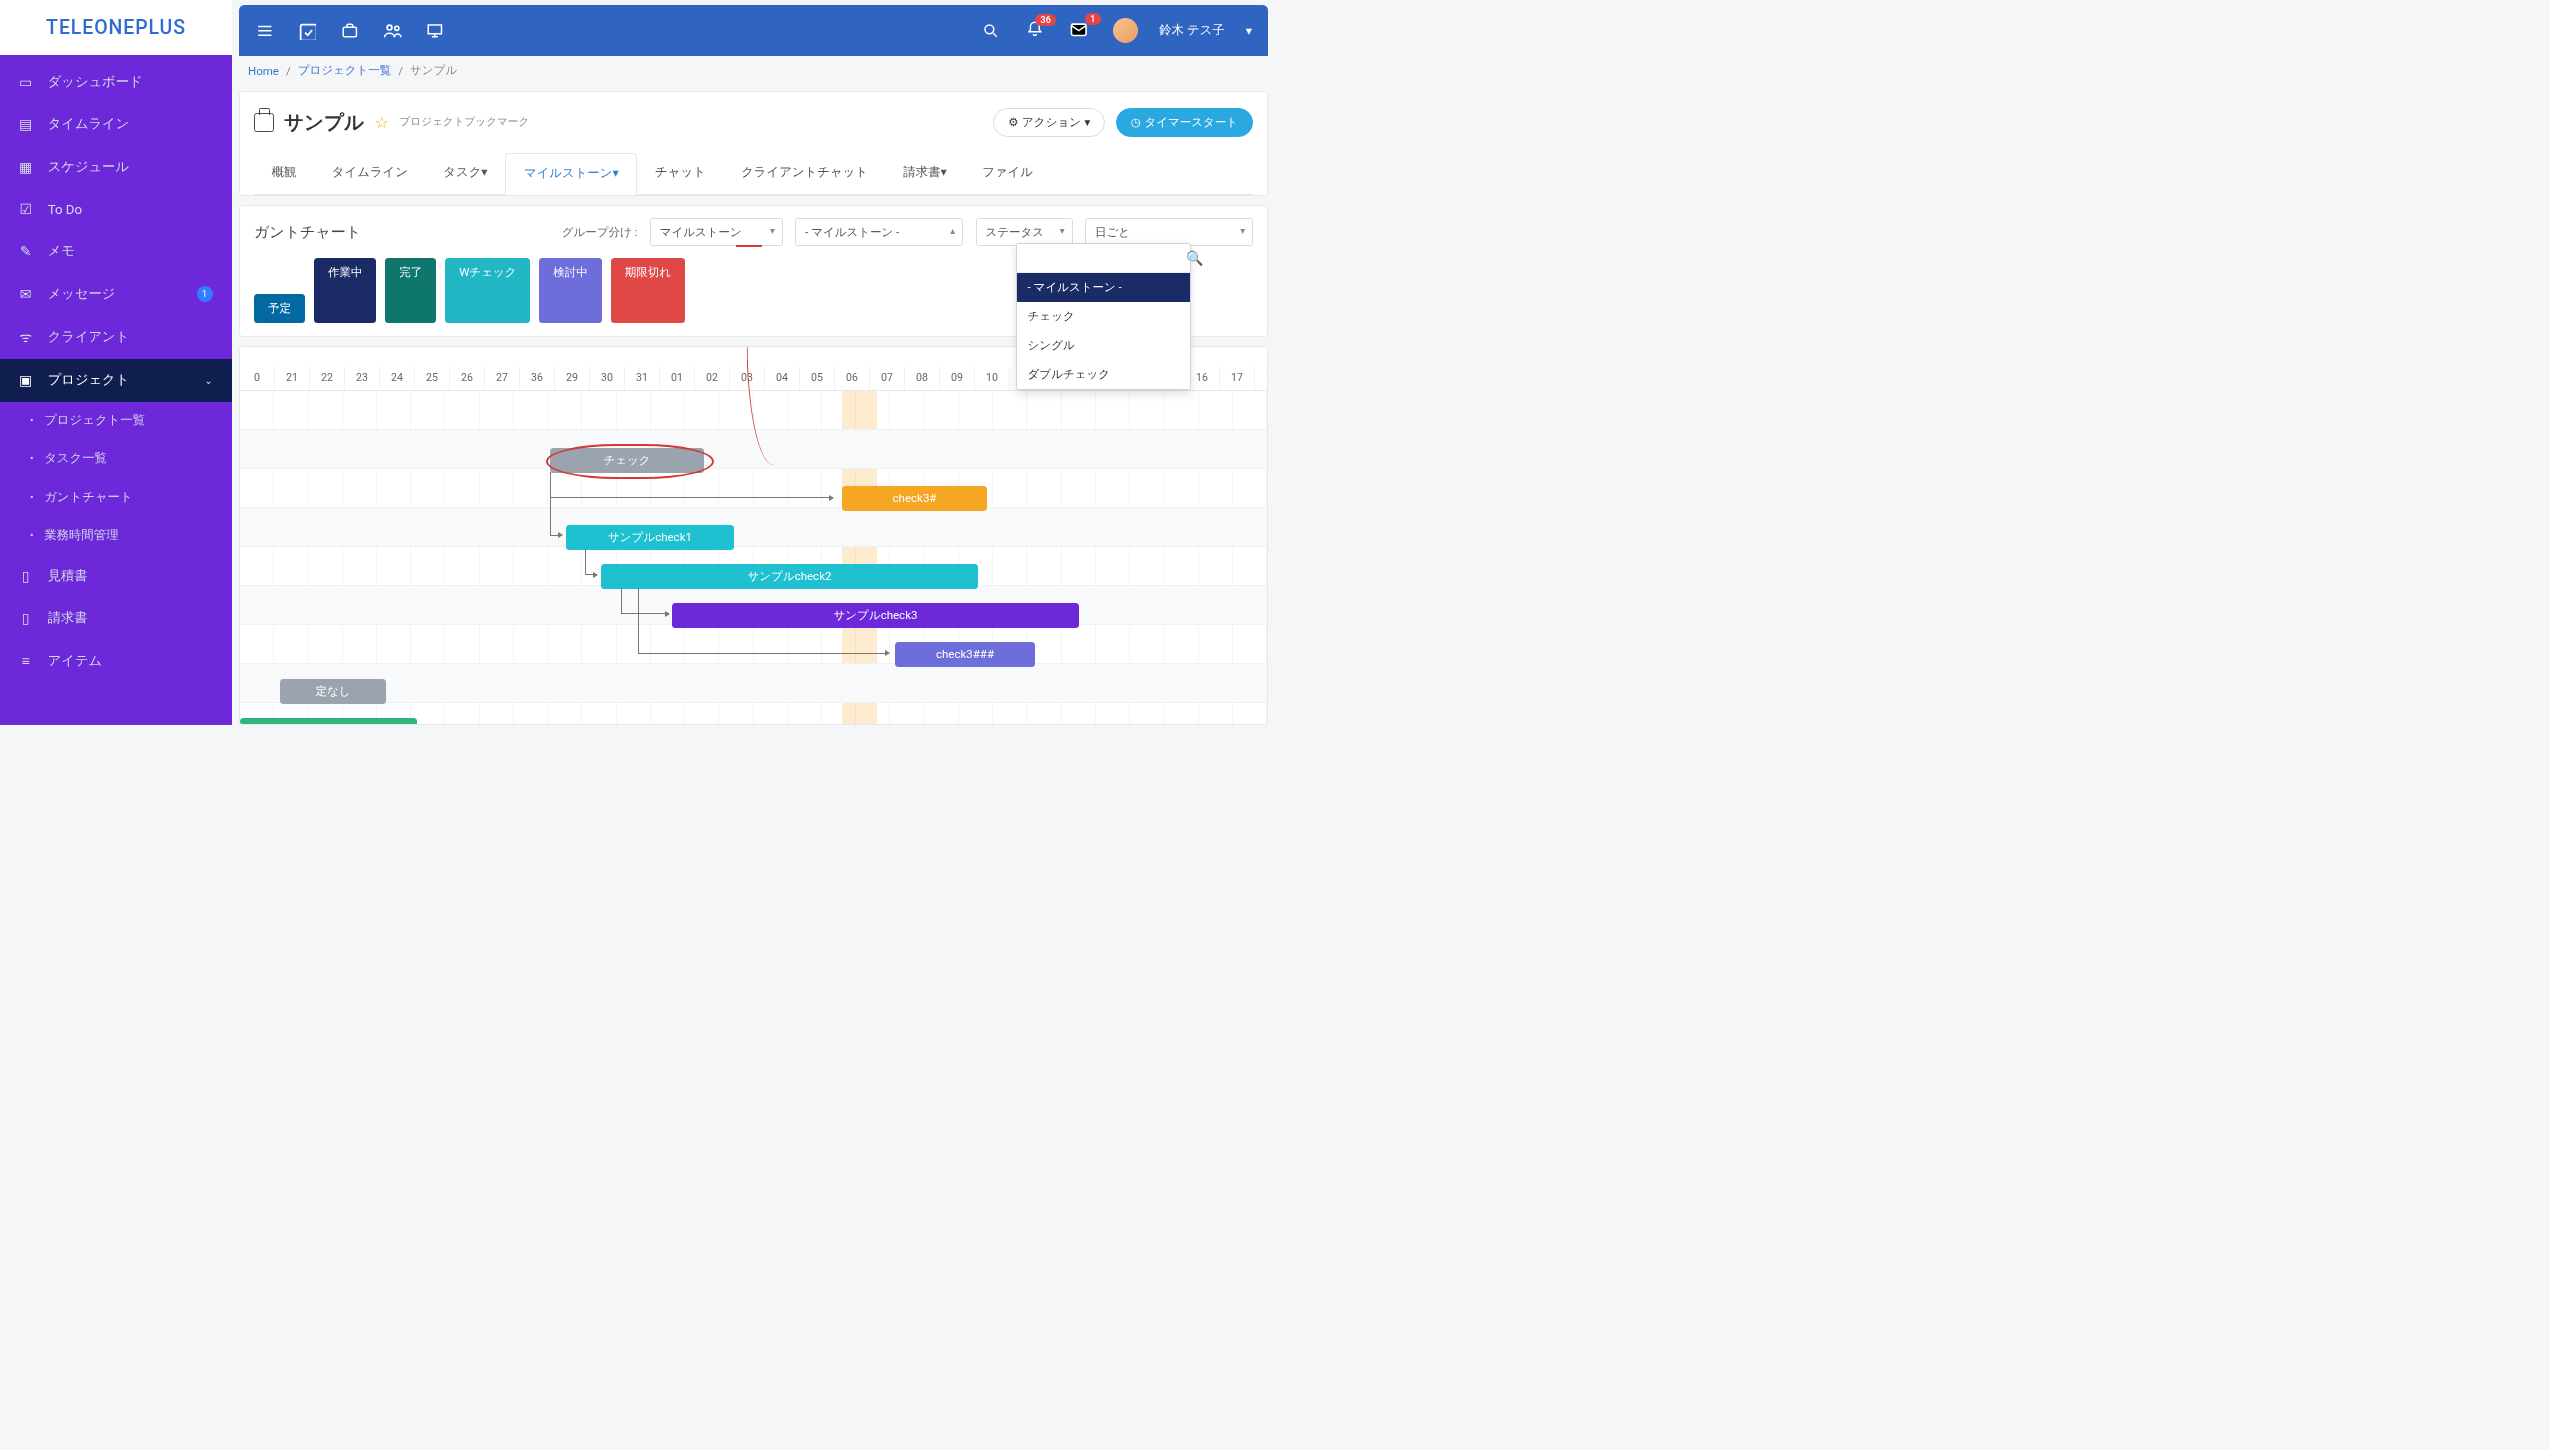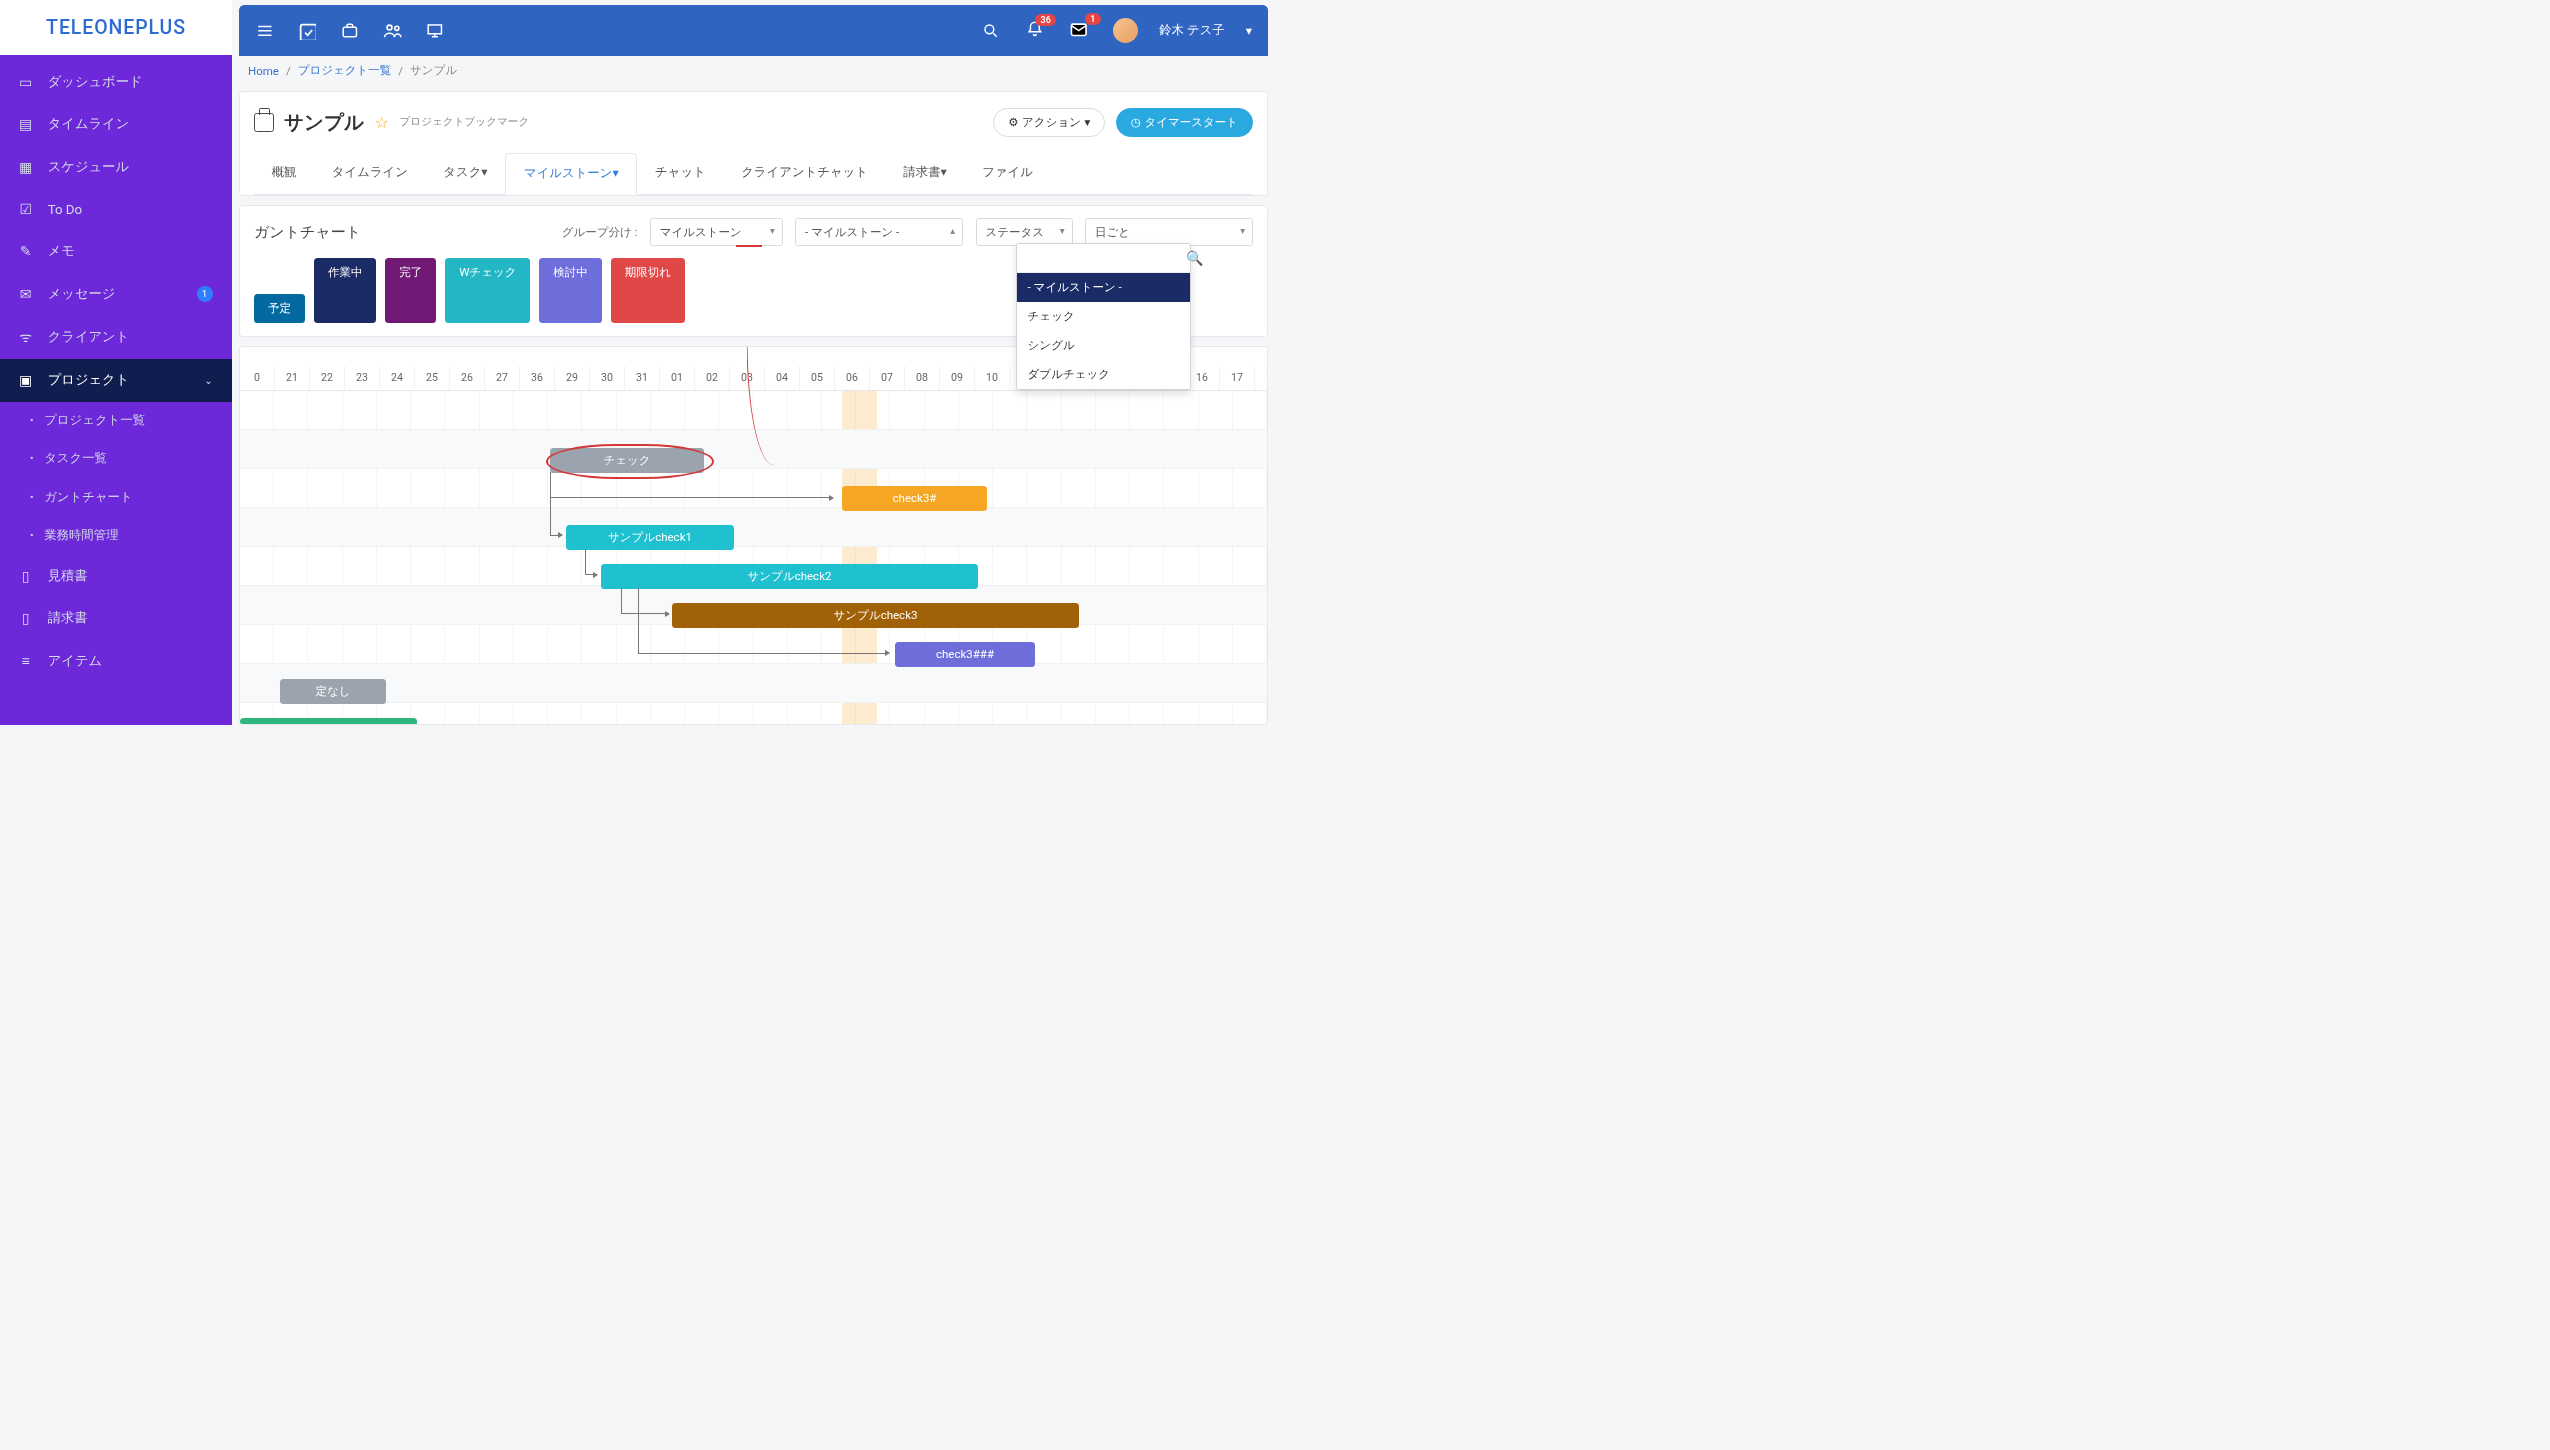--- a/index.html
+++ b/index.html
@@ -44,34 +44,34 @@
 .sec-title { font-size:15px; color:#444; }
 .spacer { flex:1; }
 .grp-label { font-size:11.5px; color:#666; }
 .select { border:0.9px solid #d8dbe0; border-radius:2.7px; padding:5.3px 21px 5.3px 8.9px; font-size:11.5px; color:#555; background:#fff; min-width:133px; position:relative; cursor:pointer; }
 .select::after { content:"▾"; position:absolute; right:7px; top:5.3px; font-size:9.7px; color:#888; }
 .select.open::after { content:"▴"; }
 .underline-red { position:absolute; height:1.8px; background:#d23a3a; left:496px; right:505px; top:39px; }
 .curve-red { position:absolute; width:26.6px; height:159px; border-right:1.8px solid #d23a3a; border-bottom:none; left:744px; top:39px; border-radius:0 0 35px 0 / 0 0 159px 0; transform:scaleX(-1); }
 .legend { display:flex; gap:8.9px; margin-top:12.4px; }
 .lg { padding:7px 14px; border-radius:3.5px; font-size:11.5px; color:#fff; }
-.lg-yellow{background:#0369a1;margin-top:36px;} .lg-navy{background:#1b2b65;} .lg-green{background:#701a75;} .lg-cyan{background:#23b7c6;} .lg-purple{background:#6e6edb;} .lg-red{background:#e04848;}
+.lg-yellow{background:#0369a1;margin-top:36px;} .lg-navy{background:#1b2b65;} .lg-green{background:#0f766e;} .lg-cyan{background:#23b7c6;} .lg-purple{background:#6e6edb;} .lg-red{background:#e04848;}
 .gantt-wrap { margin:8.9px 7px 0 7px; background:#fff; border:0.9px solid #e5e7ec; border-radius:3.5px; overflow:hidden; position:relative; }
 .g-header { display:flex; border-bottom:0.9px solid #e5e7ec; font-size:10.6px; color:#666; }
 .g-days { display:flex; padding-top:19.5px; }
 .g-day { width:35px; text-align:center; padding:5.3px 0; border-right:0.9px solid #f0f1f4; }
 .g-body { position:relative; height:363px; }
 .g-grid { position:absolute; inset:0; display:flex; }
 .g-col { width:35px; border-right:0.9px solid #f3f4f7; }
 .g-today { position:absolute; top:0; bottom:0; left:602px; width:35px; background:rgba(245,166,35,.22); }
 .g-rows { position:absolute; inset:0; }
 .g-row { height:39px; border-bottom:0.9px solid #f0f1f4; }
 .g-row.alt { background:#f8f9fb; }
 .bar { position:absolute; height:25px; border-radius:3.5px; color:#fff; font-size:11.5px; display:flex; align-items:center; justify-content:center; padding:0 8.9px; white-space:nowrap; }
-.bar-gray{background:#9aa3ae;} .bar-yellow{background:#f5a623;} .bar-cyan{background:#1fc0cf;} .bar-navy{background:#a16207;} .bar-purple{background:#6e6edb;} .bar-green{background:#2fb67c;}
+.bar-gray{background:#9aa3ae;} .bar-yellow{background:#f5a623;} .bar-cyan{background:#1fc0cf;} .bar-navy{background:#6d28d9;} .bar-purple{background:#6e6edb;} .bar-green{background:#2fb67c;}
 .ellipse { position:absolute; border:2.7px solid #d23a3a; border-radius:50%/60%; width:168px; height:35px; left:306px; top:53px; }
 .conn { position:absolute; border-left:0.9px solid #777; border-bottom:0.9px solid #777; }
 .arrow::after { content:""; position:absolute; right:-0.9px; bottom:-3.5px; border-left:5.3px solid #777; border-top:3.5px solid transparent; border-bottom:3.5px solid transparent; }
 
 .dd { position:absolute; top:37px; left:776px; width:175px; background:#fff; border:0.9px solid #d0d3d9; border-radius:2.7px; box-shadow:0 3.5px 8.9px rgba(0,0,0,.12); z-index:50; }
 .dd-search { display:flex; align-items:center; border-bottom:0.9px solid #eee; padding:3.5px 7px; }
 .dd-search input { flex:1; border:none; outline:none; font-size:11.5px; padding:3.5px; }
 .dd-item { padding:7px 10.6px; font-size:11.5px; color:#333; cursor:pointer; }
 .dd-item.sel { background:#1b2b65; color:#fff; }
 </style>

